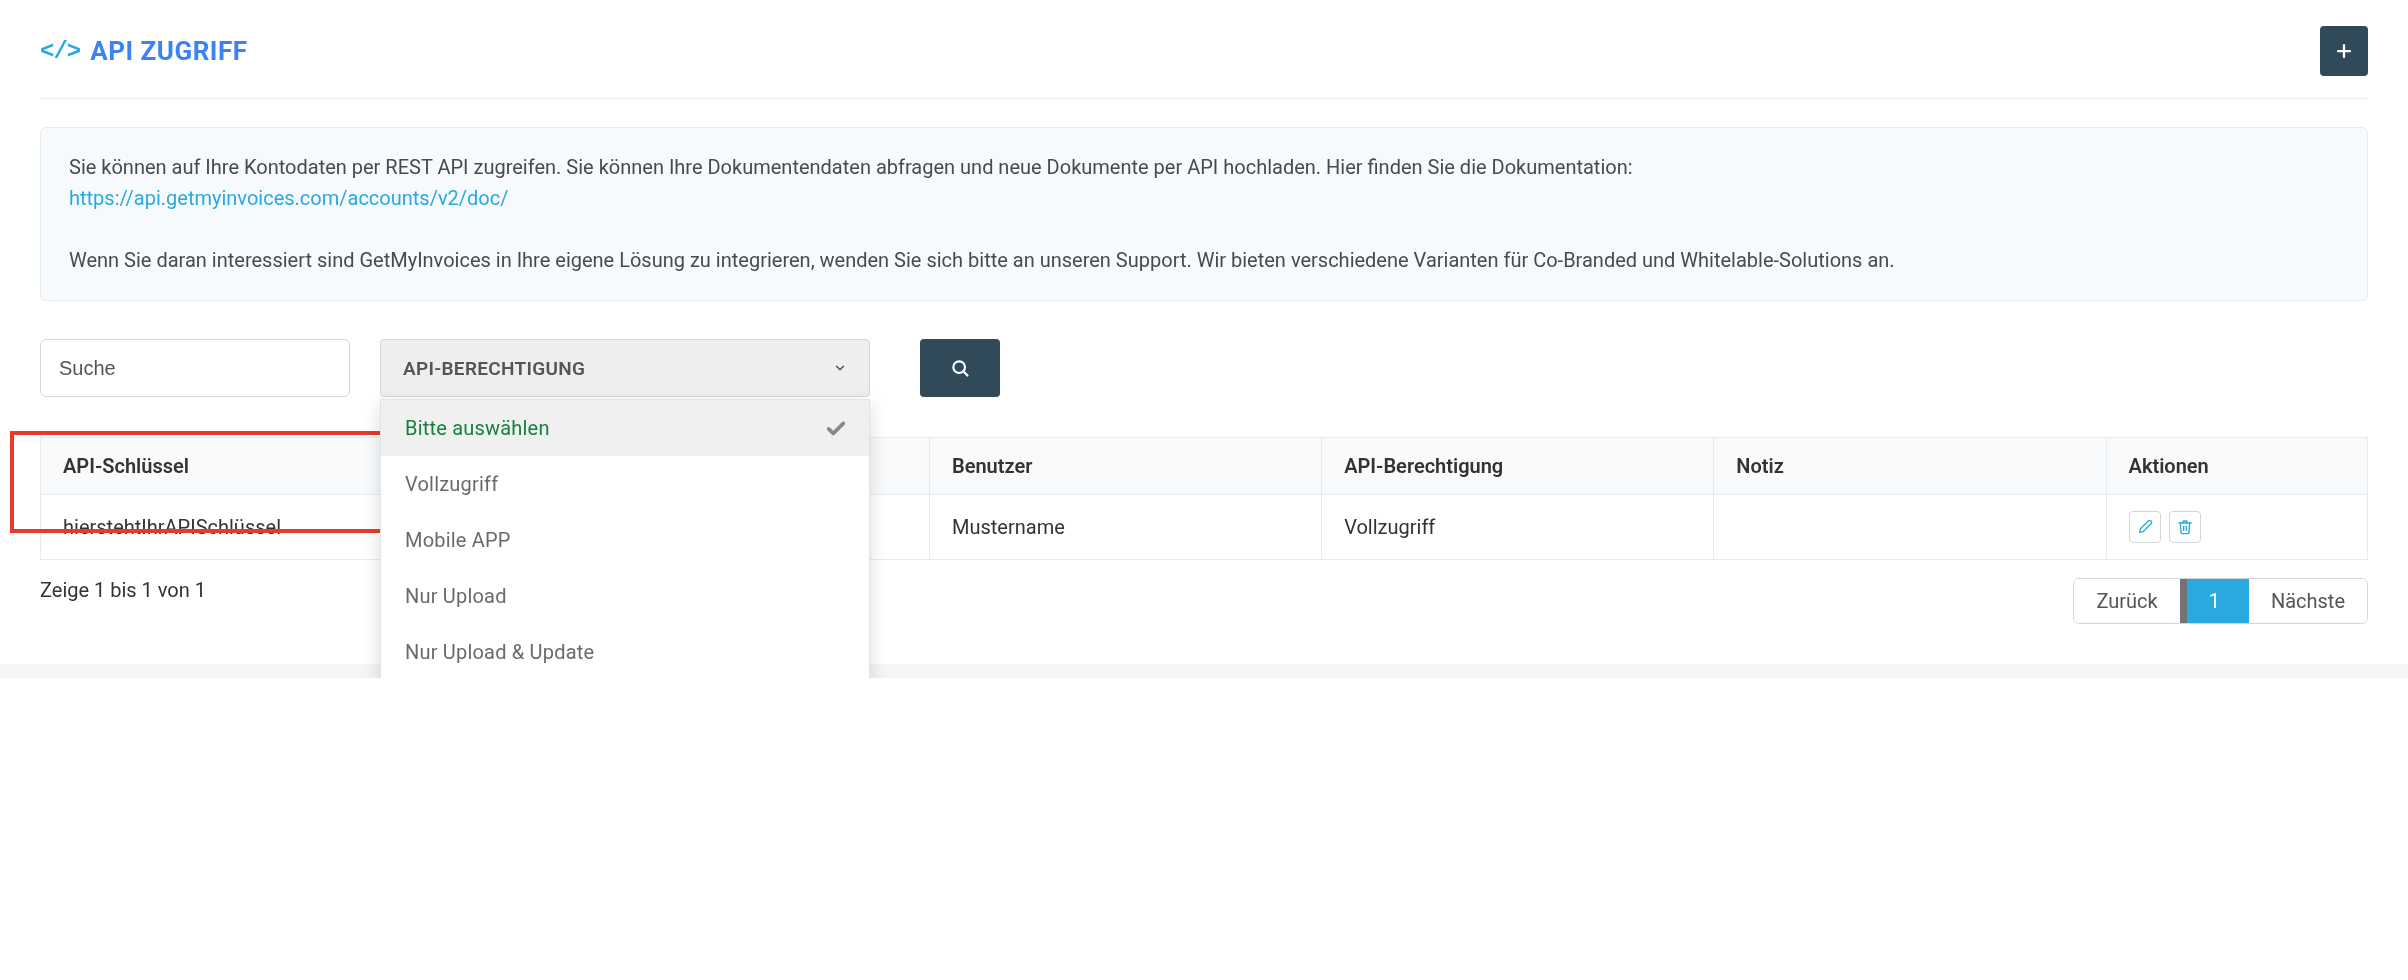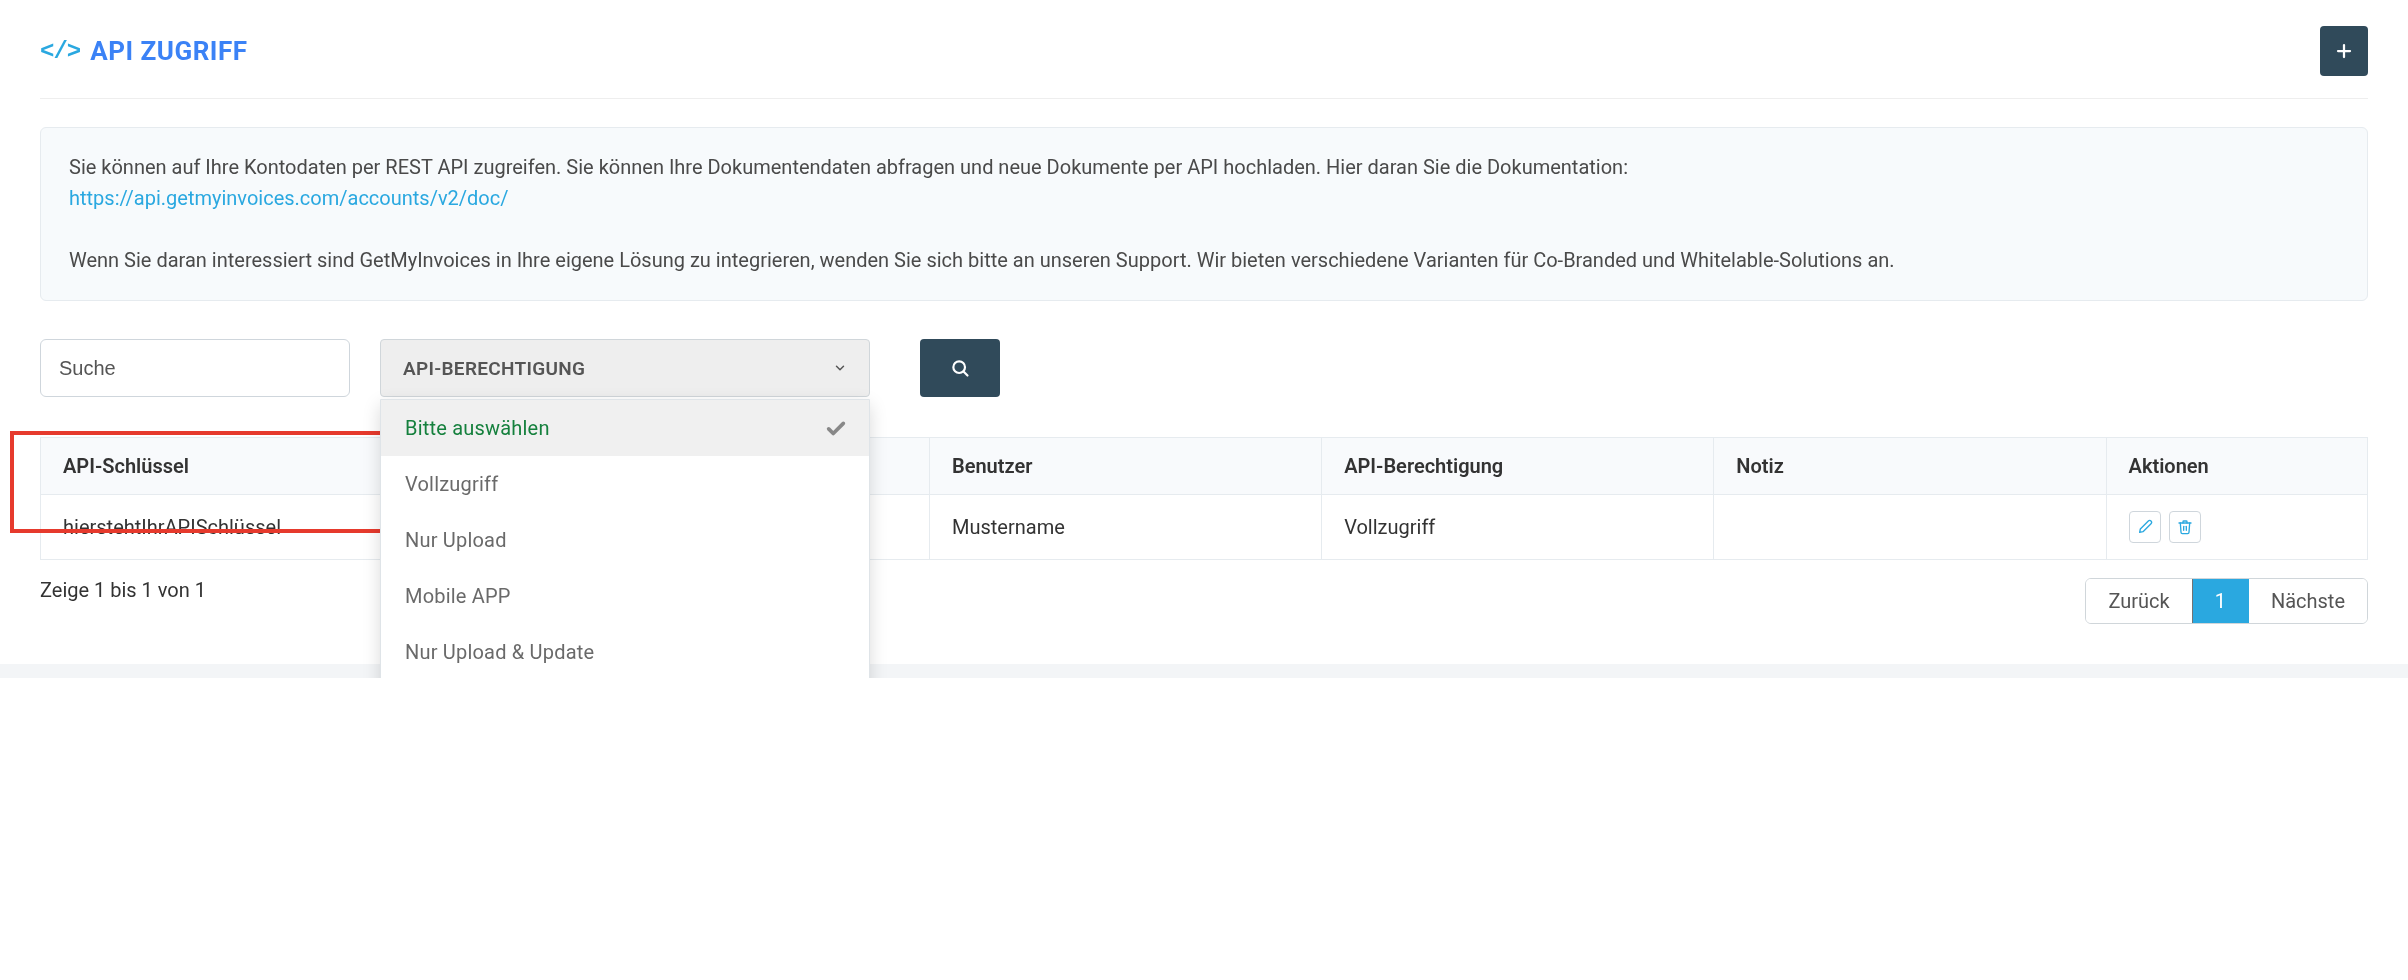--- a/index.html
+++ b/index.html
@@ -98,21 +98,21 @@
   .actions-cell { display:flex; gap:8px; }
   .icon-btn {
     width:32px; height:32px; border:1px solid #cfd6dc; border-radius:4px;
     display:flex; align-items:center; justify-content:center; cursor:pointer;
     color:#2aa8e0; background:#fff;
   }
   .icon-btn.delete { color:#2aa8e0; }
 
   .footer-row { display:flex; justify-content:space-between; align-items:flex-start; font-size:20px; color:#333; margin-top: 10px; }
   .pagination { display:flex; border:1px solid #d0d6da; border-radius:6px; overflow:hidden; }
-  .page-btn { padding: 10px 22px; font-size:20px; background:#fff; cursor:pointer; border-right:1px solid #737373; color:#555; }
+  .page-btn { padding: 10px 22px; font-size:20px; background:#fff; cursor:pointer; border-right:7px solid #737373; color:#555; }
   .page-btn:last-child { border-right:none; }
   .page-btn.active { background:#2aa8e0; color:#fff; border-color:#2aa8e0; }
 
   .page-bottom-bar { height:14px; background:#f3f5f7; margin-top: 28px; }
 </style>
 </head>
 <body>
 
 <div class="page">
 
@@ -125,21 +125,21 @@
       <svg width="18" height="18" viewBox="0 0 24 24" fill="none" stroke="currentColor" stroke-width="3" stroke-linecap="round">
           <line x1="12" y1="4" x2="12" y2="20"></line>
           <line x1="4" y1="12" x2="20" y2="12"></line>
         </svg>
     </div>
   </div>
 
   <div class="hr"></div>
 
   <div class="info-box">
-    <span>Sie können auf Ihre Kontodaten per REST API zugreifen. Sie können Ihre Dokumentendaten abfragen und neue Dokumente per API hochladen. Hier daran Sie die Dokumentation:</span><br>
+    <span>Sie können auf Ihre Kontodaten per REST API zugreifen. Sie können Ihre Dokumentendaten abfragen und neue Dokumente per API hochladen. Hier finden Sie die Dokumentation:</span><br>
     <a href="#">https://api.getmyinvoices.com/accounts/v2/doc/</a><br><br>
     <span>Wenn Sie daran interessiert sind GetMyInvoices in Ihre eigene Lösung zu integrieren, wenden Sie sich bitte an unseren Support. Wir bieten verschiedene Varianten für Co-Branded und Whitelable-Solutions an.</span>
   </div>
 
   <div class="filter-row">
     <input class="search-input" type="text" placeholder="Suche" style="">
 
     <div class="dropdown-wrap">
       <div class="dropdown-btn">
         <span>API-BERECHTIGUNG</span>
@@ -155,24 +155,24 @@
           <span class="check">
             <svg width="22" height="22" viewBox="0 0 24 24" fill="none" stroke="#888" stroke-width="4" stroke-linecap="round" stroke-linejoin="round">
                 <polyline points="4 13 9 18 20 7"></polyline>
               </svg>
           </span>
         </div>
         <div class="dropdown-item">
           <span>Vollzugriff</span>
         </div>
         <div class="dropdown-item">
+          <span>Mobile APP</span>
+        </div>
+        <div class="dropdown-item">
           <span>Nur Upload</span>
-        </div>
-        <div class="dropdown-item">
-          <span>Mobile APP</span>
         </div>
         <div class="dropdown-item">
           <span>Nur Upload &amp; Update</span>
         </div>
         <div class="dropdown-apply">ÜBERNEHMEN</div>
       </div>
     </div>
 
     <div class="search-submit">
       <svg width="20" height="20" viewBox="0 0 24 24" fill="none" stroke="currentColor" stroke-width="2.6" stroke-linecap="round" stroke-linejoin="round">

